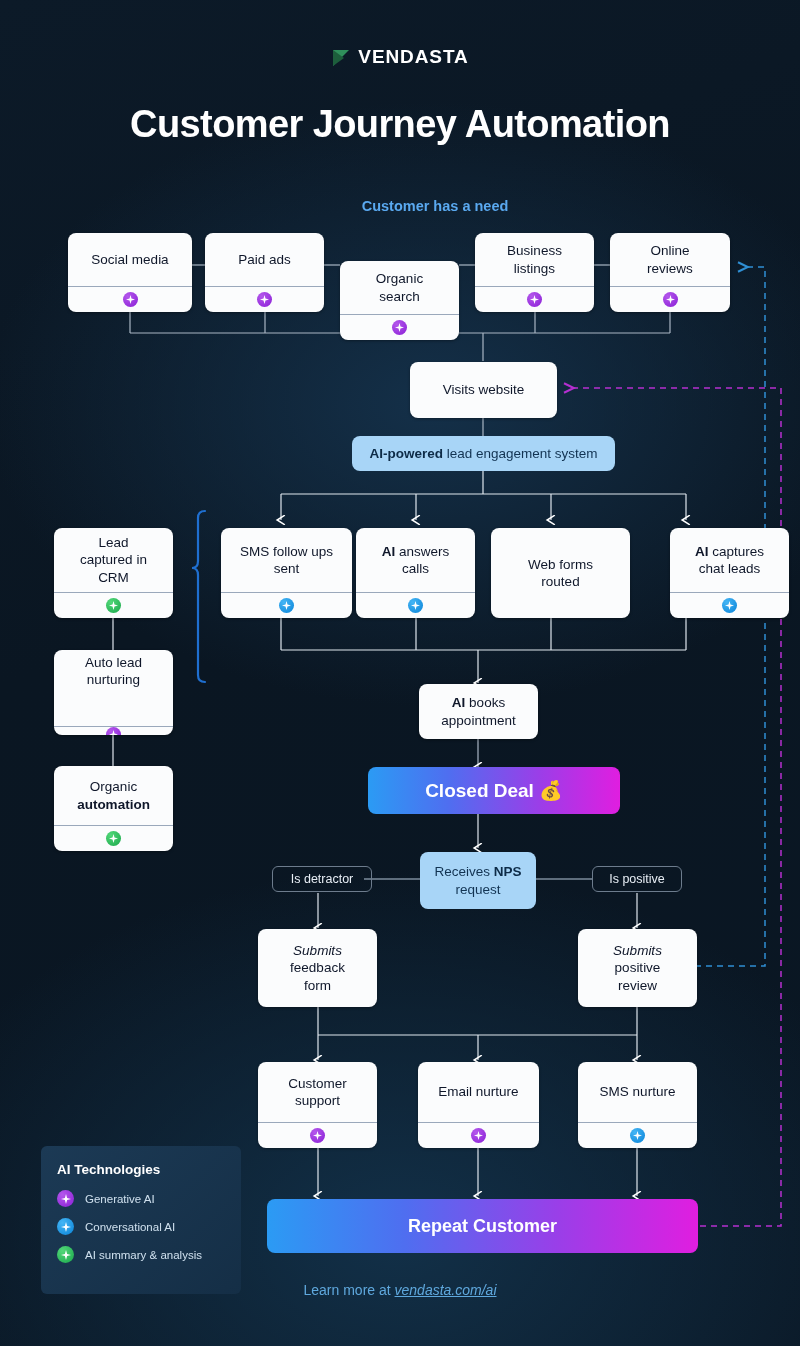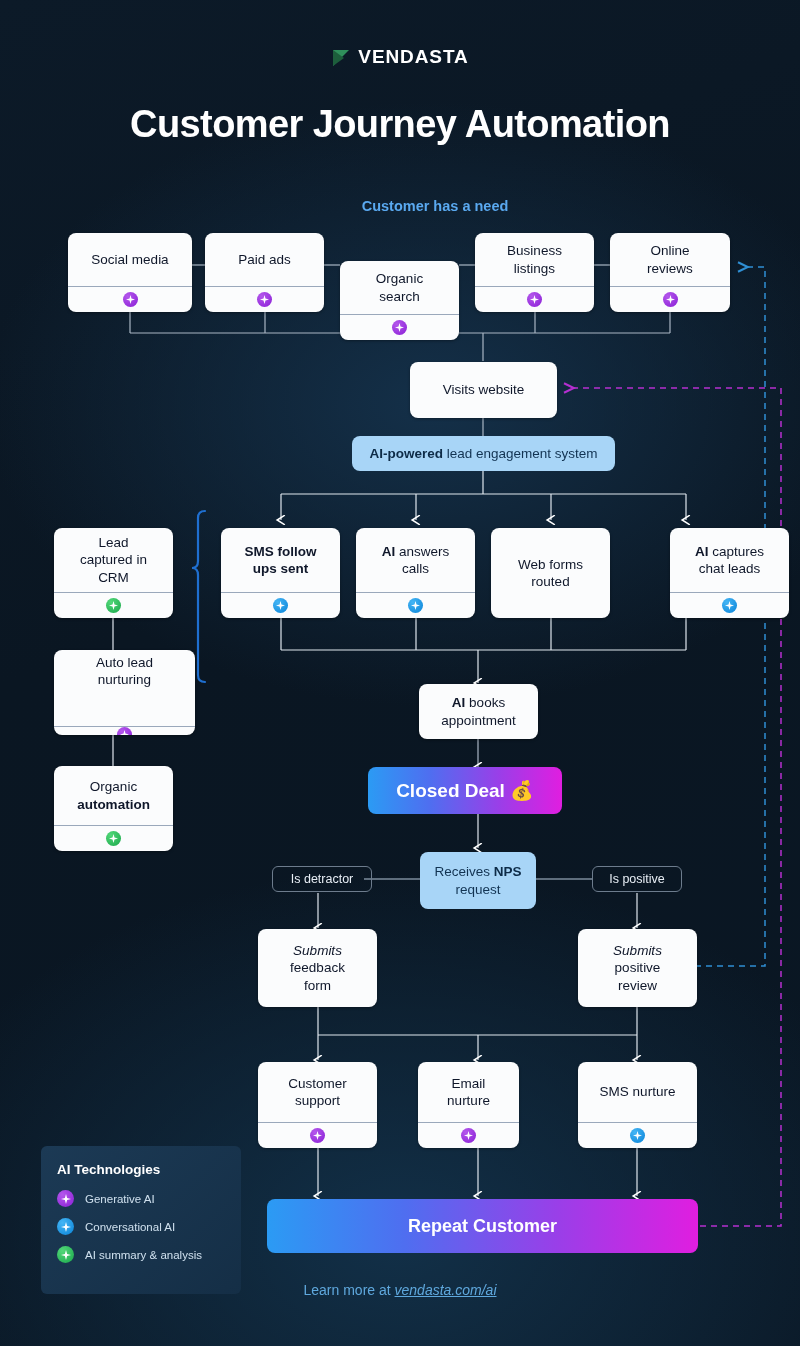--- a/index.html
+++ b/index.html
@@ -368,21 +368,21 @@
     <div class="node-body">Lead captured in CRM</div>
     <div class="node-foot">
       <span class="badge badge-sum">
         <svg viewBox="0 0 10 10">
             <path d="M5,0 L6.1,3.9 L10,5 L6.1,6.1 L5,10 L3.9,6.1 L0,5 L3.9,3.9 Z" fill="#fff"></path>
           </svg>
       </span>
     </div>
   </div>
 
-  <div class="node" style="left:54px; top:650px; width:141px; height:85px;gap:33px;">
+  <div class="node" style="left:54px; top:650px; width:119px; height:85px;gap:33px;">
     <div class="node-body">Auto lead nurturing</div>
     <div class="node-foot">
       <span class="badge badge-gen">
         <svg viewBox="0 0 10 10">
             <path d="M5,0 L6.1,3.9 L10,5 L6.1,6.1 L5,10 L3.9,6.1 L0,5 L3.9,3.9 Z" fill="#fff"></path>
           </svg>
       </span>
     </div>
   </div>
 
@@ -392,21 +392,21 @@
     </div>
     <div class="node-foot">
       <span class="badge badge-sum">
         <svg viewBox="0 0 10 10">
             <path d="M5,0 L6.1,3.9 L10,5 L6.1,6.1 L5,10 L3.9,6.1 L0,5 L3.9,3.9 Z" fill="#fff"></path>
           </svg>
       </span>
     </div>
   </div>
 
-  <div class="node" style="left:221px; top:528px; width:119px; height:90px;font-weight:bold;">
+  <div class="node" style="left:221px; top:528px; width:131px; height:90px;">
     <div class="node-body">SMS follow ups sent</div>
     <div class="node-foot">
       <span class="badge badge-conv">
         <svg viewBox="0 0 10 10">
             <path d="M5,0 L6.1,3.9 L10,5 L6.1,6.1 L5,10 L3.9,6.1 L0,5 L3.9,3.9 Z" fill="#fff"></path>
           </svg>
       </span>
     </div>
   </div>
 
@@ -416,21 +416,21 @@
     </div>
     <div class="node-foot">
       <span class="badge badge-conv">
         <svg viewBox="0 0 10 10">
             <path d="M5,0 L6.1,3.9 L10,5 L6.1,6.1 L5,10 L3.9,6.1 L0,5 L3.9,3.9 Z" fill="#fff"></path>
           </svg>
       </span>
     </div>
   </div>
 
-  <div class="node" style="left:491px; top:528px; width:119px; height:90px;">
+  <div class="node" style="left:491px; top:528px; width:139px; height:90px;">
     <div class="node-body">Web forms routed</div>
   </div>
 
   <div class="node" style="left:626px; top:528px; width:119px; height:90px;margin-left:44px;">
     <div class="node-body">
       <span><b>AI</b><span> captures chat leads</span></span>
     </div>
     <div class="node-foot">
       <span class="badge badge-conv">
         <svg viewBox="0 0 10 10">
@@ -439,21 +439,21 @@
       </span>
     </div>
   </div>
 
   <div class="node" style="left:419px; top:684px; width:119px; height:55px;">
     <div class="node-body">
       <span><b>AI</b><span> books appointment</span></span>
     </div>
   </div>
 
-  <div class="banner" style="left:368px; top:767px; width:194px; height:47px; font-size:19px;text-align:center;">Closed Deal 💰</div>
+  <div class="banner" style="left:368px; top:767px; width:252px; height:47px; font-size:19px;text-align:center;">Closed Deal 💰</div>
 
   <div class="node-blue" style="left:420px; top:852px; width:116px; height:57px;">
     <span><span>Receives </span><b>NPS</b><br><span>request</span></span>
   </div>
 
   <div class="pill" style="left:272px; top:866px; width:100px; height:26px;">Is detractor</div>
   <div class="pill" style="left:592px; top:866px; width:90px; height:26px;">Is positive</div>
 
   <div class="node" style="left:258px; top:929px; width:119px; height:78px;">
     <div class="node-body">
@@ -471,21 +471,21 @@
     <div class="node-body">Customer support</div>
     <div class="node-foot">
       <span class="badge badge-gen">
         <svg viewBox="0 0 10 10">
             <path d="M5,0 L6.1,3.9 L10,5 L6.1,6.1 L5,10 L3.9,6.1 L0,5 L3.9,3.9 Z" fill="#fff"></path>
           </svg>
       </span>
     </div>
   </div>
 
-  <div class="node" style="left:418px; top:1062px; width:101px; height:86px;">
+  <div class="node" style="left:418px; top:1062px; width:121px; height:86px;">
     <div class="node-body">Email nurture</div>
     <div class="node-foot">
       <span class="badge badge-gen">
         <svg viewBox="0 0 10 10">
             <path d="M5,0 L6.1,3.9 L10,5 L6.1,6.1 L5,10 L3.9,6.1 L0,5 L3.9,3.9 Z" fill="#fff"></path>
           </svg>
       </span>
     </div>
   </div>
 

